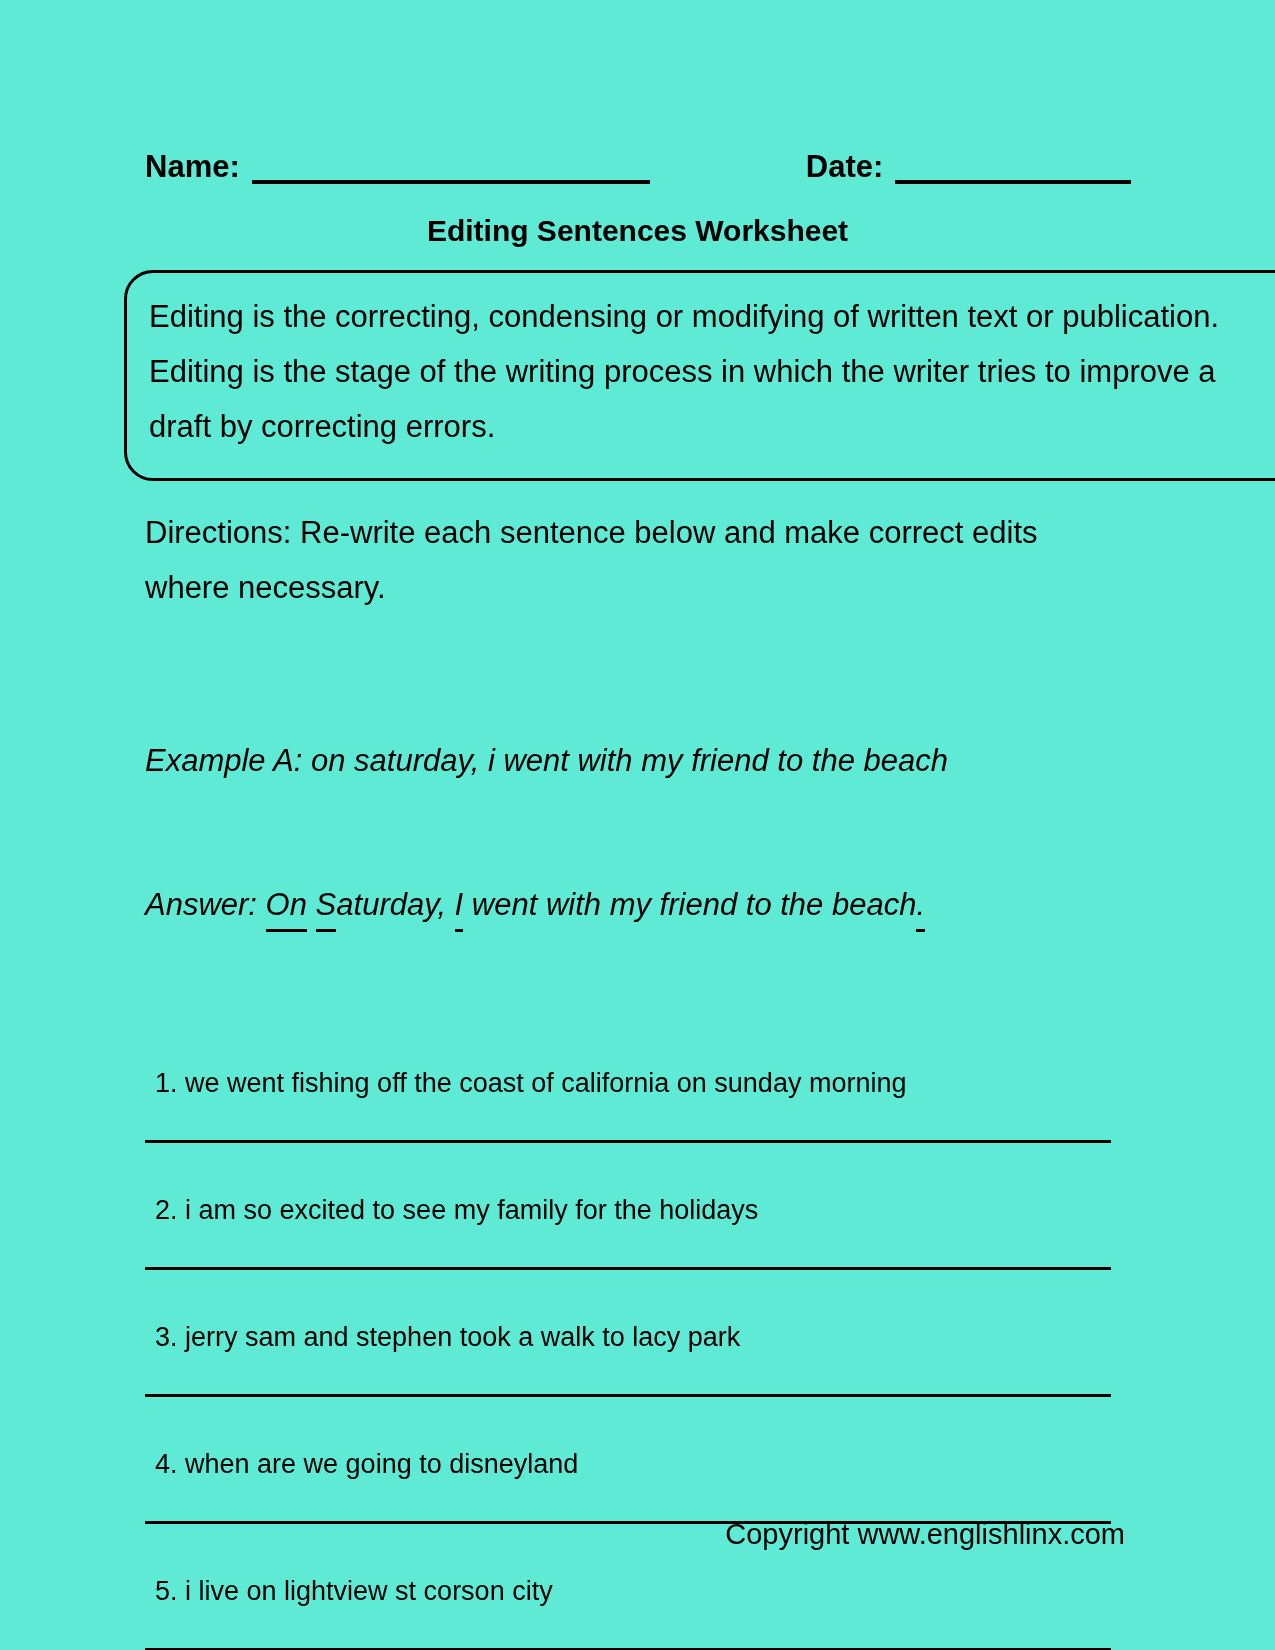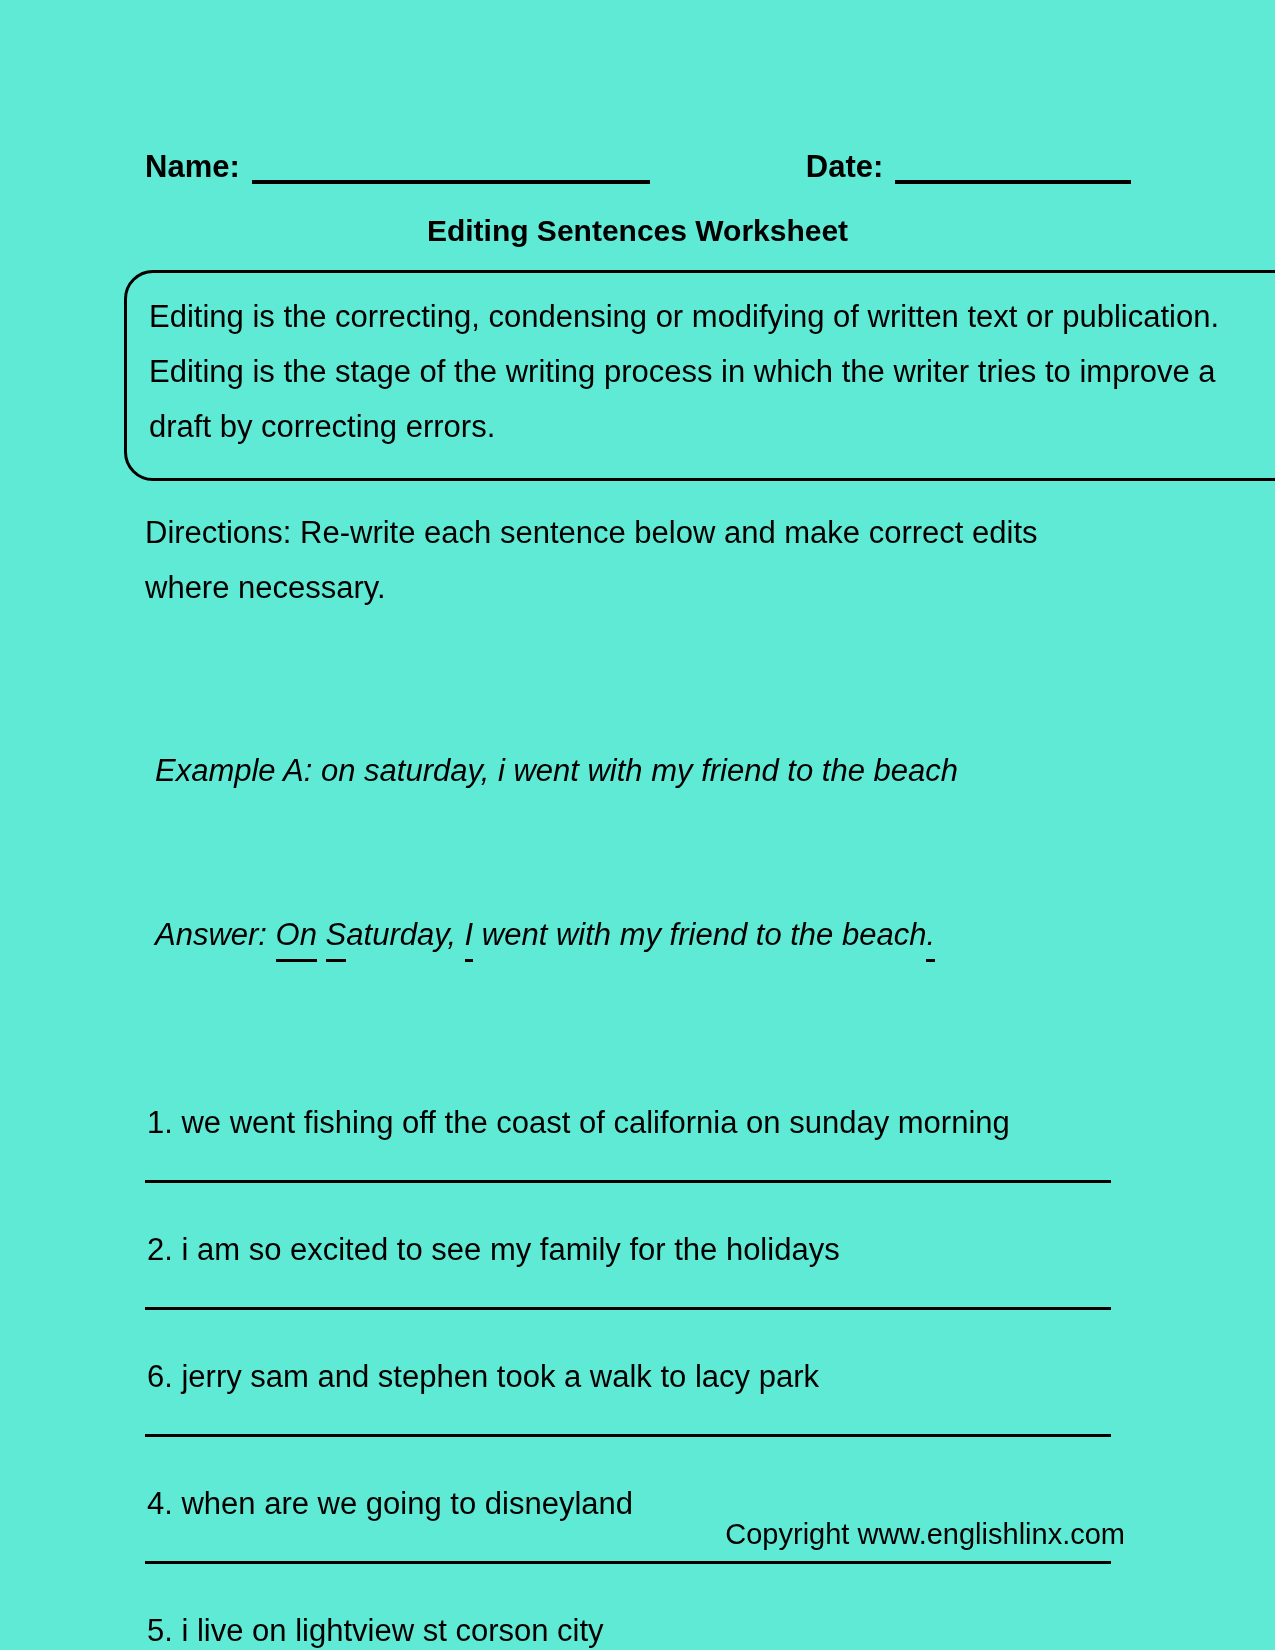--- a/index.html
+++ b/index.html
@@ -76,38 +76,38 @@
   }
 
   
   .example {
     margin: 26px 0 0 145px;
     font-style: italic;
     font-size: 31px;
     line-height: 48px;
     white-space: pre-wrap;
   }
-  .example p { margin: 10px; }
+  .example p { margin: 0; }
   .u {
     display: inline-block;
     border-bottom: 3px solid #000;
     padding-bottom: 7px;
     line-height: 1.1;
   }
 
   
   .questions {
     margin: 34px 0 0 145px;
   }
   .question {
     margin-bottom: 46px;
   }
   .q-text {
-    margin: 2px;
-    font-size: 31px;
+    margin: 10px;
+    font-size: 27px;
     line-height: 42px;
   }
   .answer-rule {
     margin-top: 36px;
     width: 966px;
     border-top: 3px solid #000;
     height: 0;
   }
 
   
@@ -148,21 +148,21 @@
       <p class="q-text">1. we went fishing off the coast of california on sunday morning</p>
       <div class="answer-rule"></div>
     </div>
 
     <div class="question">
       <p class="q-text">2. i am so excited to see my family for the holidays</p>
       <div class="answer-rule"></div>
     </div>
 
     <div class="question">
-      <p class="q-text">6. jerry sam and stephen took a walk to lacy park</p>
+      <p class="q-text">3. jerry sam and stephen took a walk to lacy park</p>
       <div class="answer-rule"></div>
     </div>
 
     <div class="question">
       <p class="q-text">4. when are we going to disneyland</p>
       <div class="answer-rule"></div>
     </div>
 
     <div class="question">
       <p class="q-text">5. i live on lightview st corson city</p>

